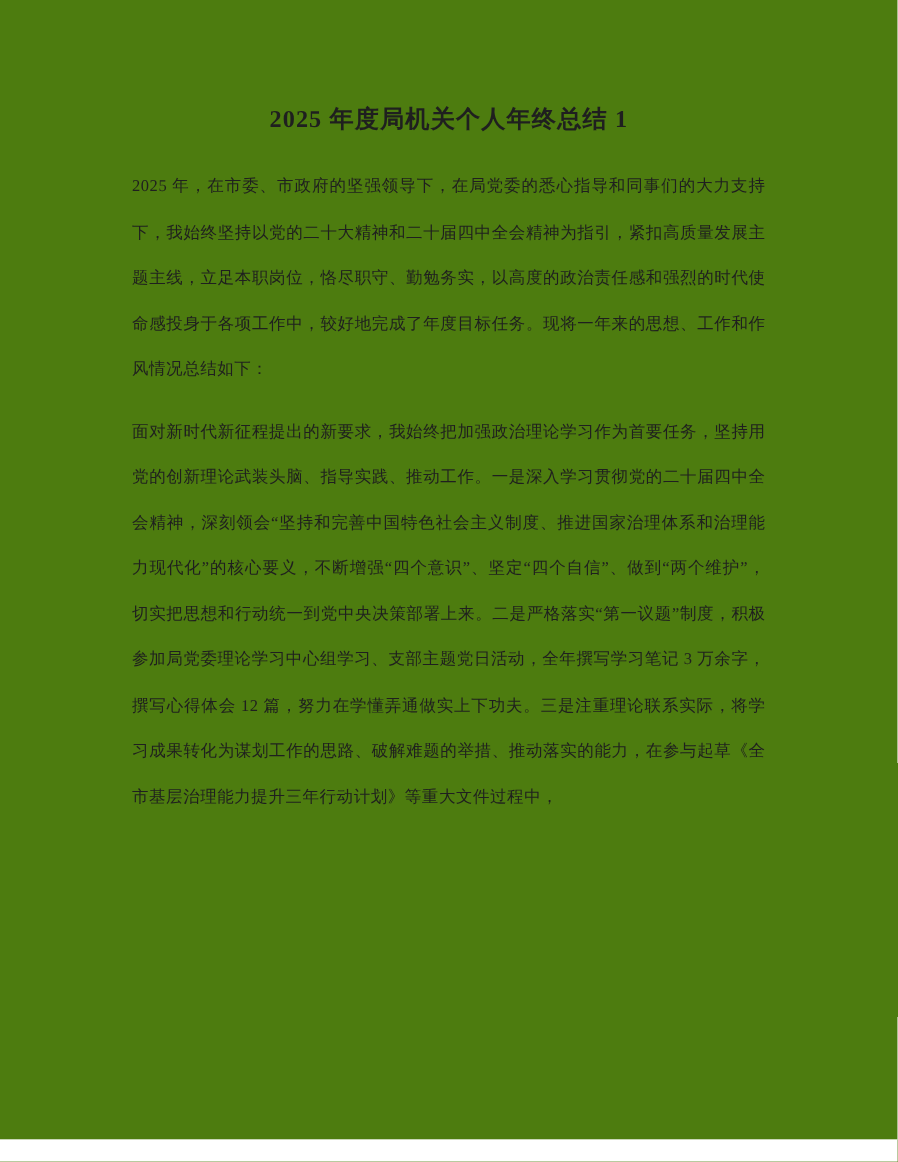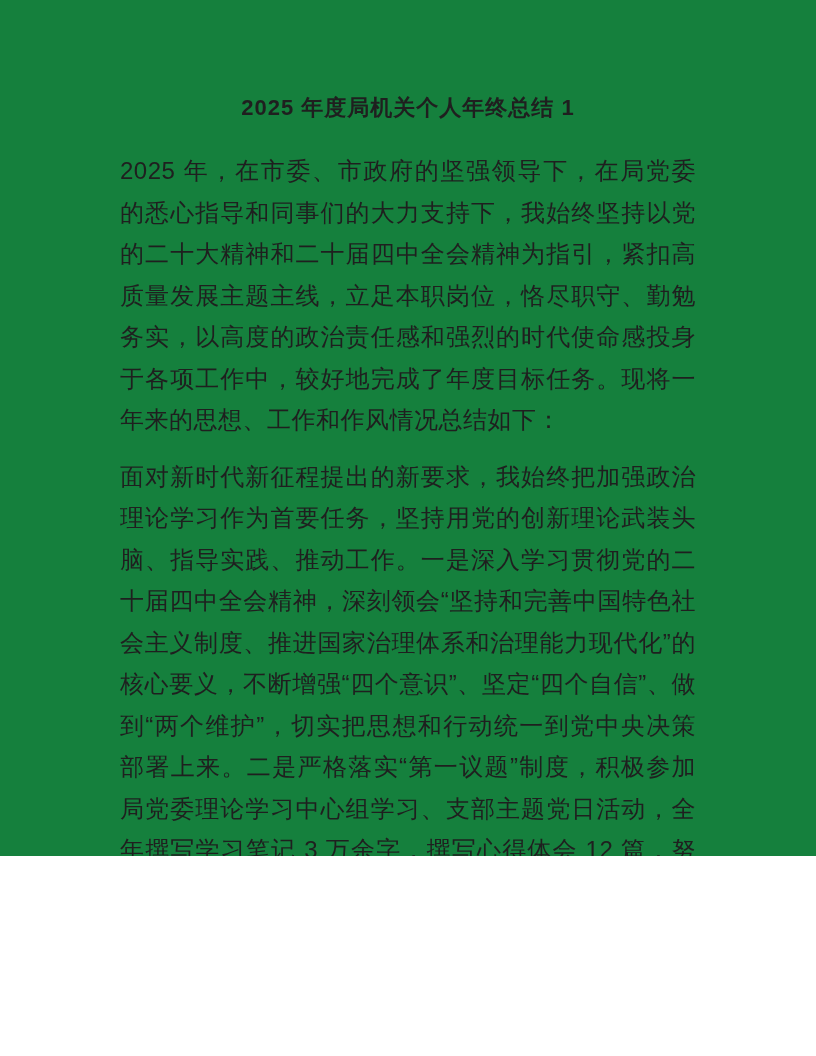--- a/index.html
+++ b/index.html
@@ -3,40 +3,40 @@
 <meta charset="utf-8">
 <style>
   html, body {
     margin: 0;
     padding: 0;
     background: #ffffff;
   }
   .page {
     position: relative;
     width: 816px;
-    height: 856px;
+    height: 1036px;
     margin: 0 auto;
-    background: #15803d;
+    background: #4d7c0f;
     box-sizing: border-box;
     padding: 92px 120px 0 120px;
     overflow: hidden;
     color: #1f1f1f;
-    font-family: Liberation Sans, sans-serif;
+    font-family: Liberation Serif, serif;
   }
   .doc-title {
     margin: 0 0 26px 0;
     font-size: 22px;
     line-height: 32px;
     font-weight: 700;
     text-align: center;
     letter-spacing: 1px;
   }
   .para {
     margin: 0 0 15px 0;
-    font-size: 24px;
+    font-size: 15px;
     line-height: 41.5px;
     text-align: justify;
     text-justify: inter-character;
     letter-spacing: 0.5px;
     font-weight: 400;
   }
   .para:last-child {
     margin-bottom: 0;
   }
 </style>

